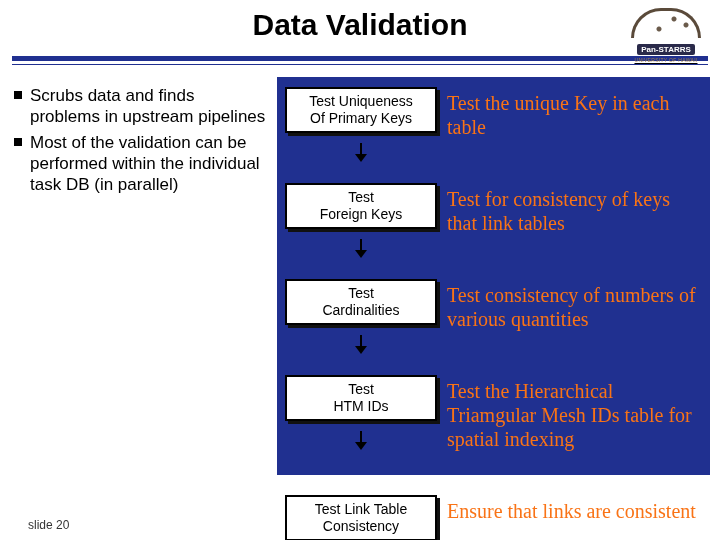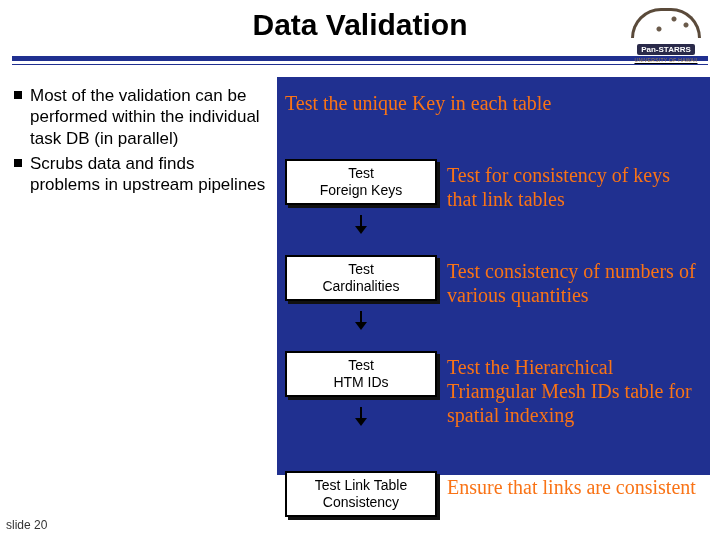--- a/index.html
+++ b/index.html
@@ -146,21 +146,21 @@
     color: #f97316;
     font-size: 20px;
     line-height: 1.2;
     padding-top: 4px;
     font-family: "Comic Sans MS", "Segoe Script", cursive;
   }
   .step + .step { margin-top: 36px; }
   .footer {
     position: absolute;
     bottom: 8px;
-    left: 6px;
+    left: 28px;
     font-size: 12px;
     color: #333;
   }
 </style>
 </head>
 <body>
 
 <div class="title">Data Validation</div>
 
 <div class="logo">
@@ -171,30 +171,34 @@
 
 <div class="rule">
   <div class="rule-heavy"></div>
   <div class="rule-thin"></div>
 </div>
 
 <div class="content">
   <div class="left">
     <div class="bullet-item">
       <div class="bullet-marker"></div>
-      <div>Most of the validation can be performed within the individual task DB (in parallel)</div>
+      <div>Scrubs data and finds problems in upstream pipelines</div>
     </div>
     <div class="bullet-item">
       <div class="bullet-marker"></div>
-      <div>Scrubs data and finds problems in upstream pipelines</div>
+      <div>Most of the validation can be performed within the individual task DB (in parallel)</div>
     </div>
   </div>
 
   <div class="right">
     <div class="step">
+      <div class="step-box-wrap">
+        <div class="step-box">Test Uniqueness<br>Of Primary Keys</div>
+        <div class="arrow-down"></div>
+      </div>
       <div class="step-desc">Test the unique Key in each table</div>
     </div>
     <div class="step">
       <div class="step-box-wrap">
         <div class="step-box">Test<br>Foreign Keys</div>
         <div class="arrow-down"></div>
       </div>
       <div class="step-desc">Test for consistency of keys that link tables</div>
     </div>
     <div class="step">

